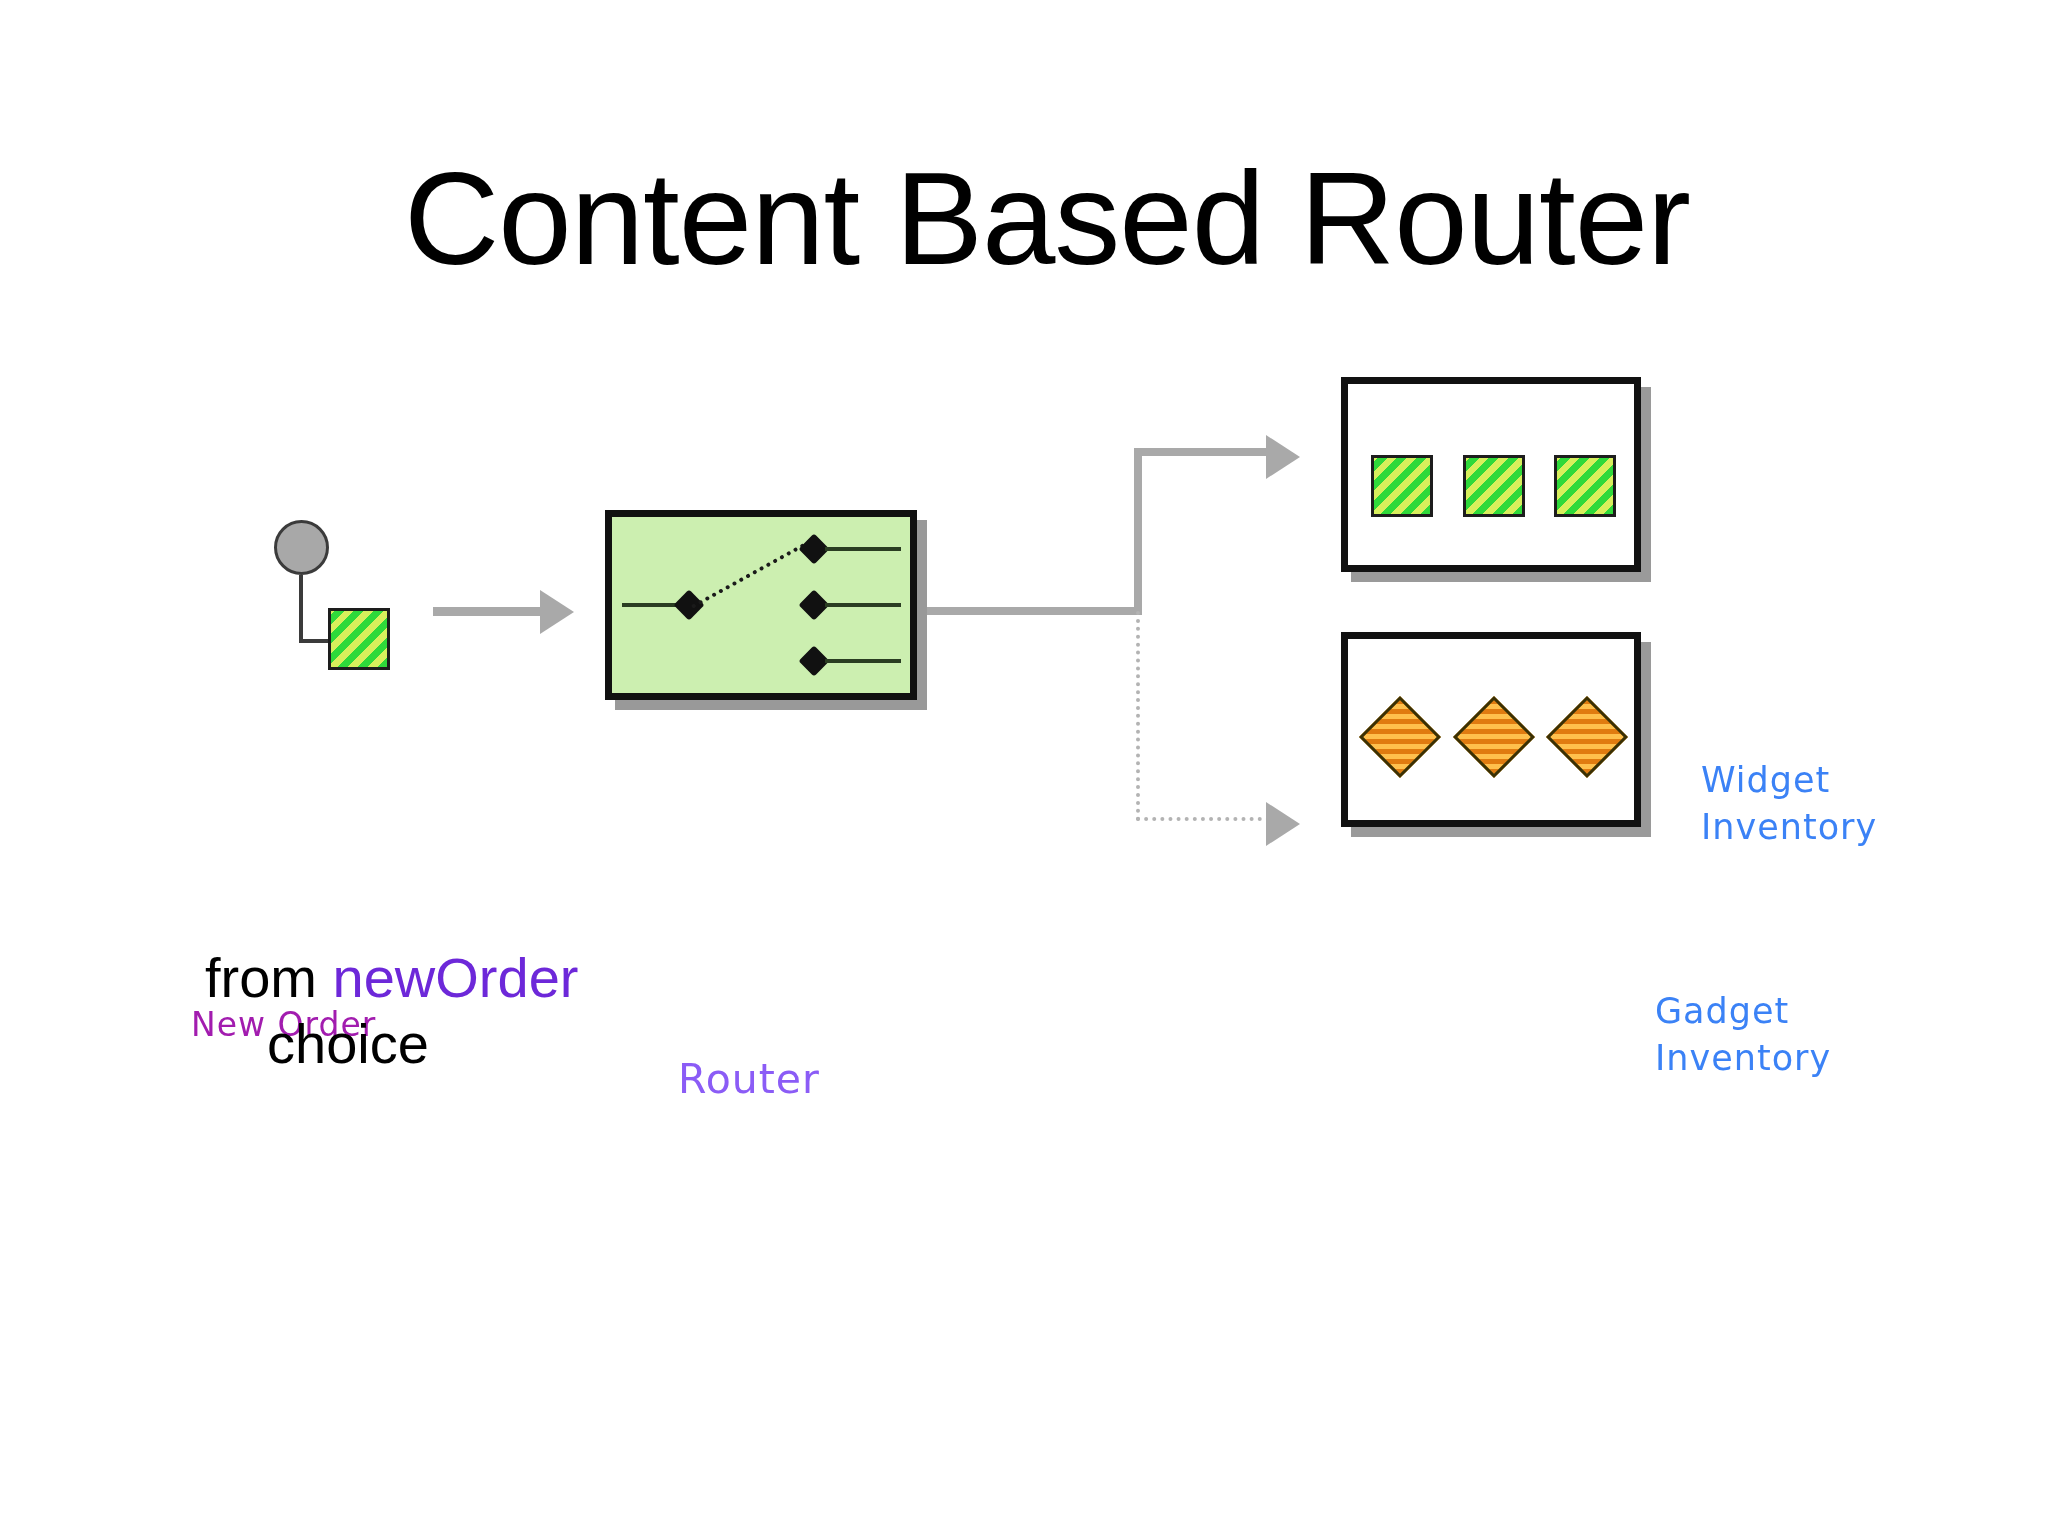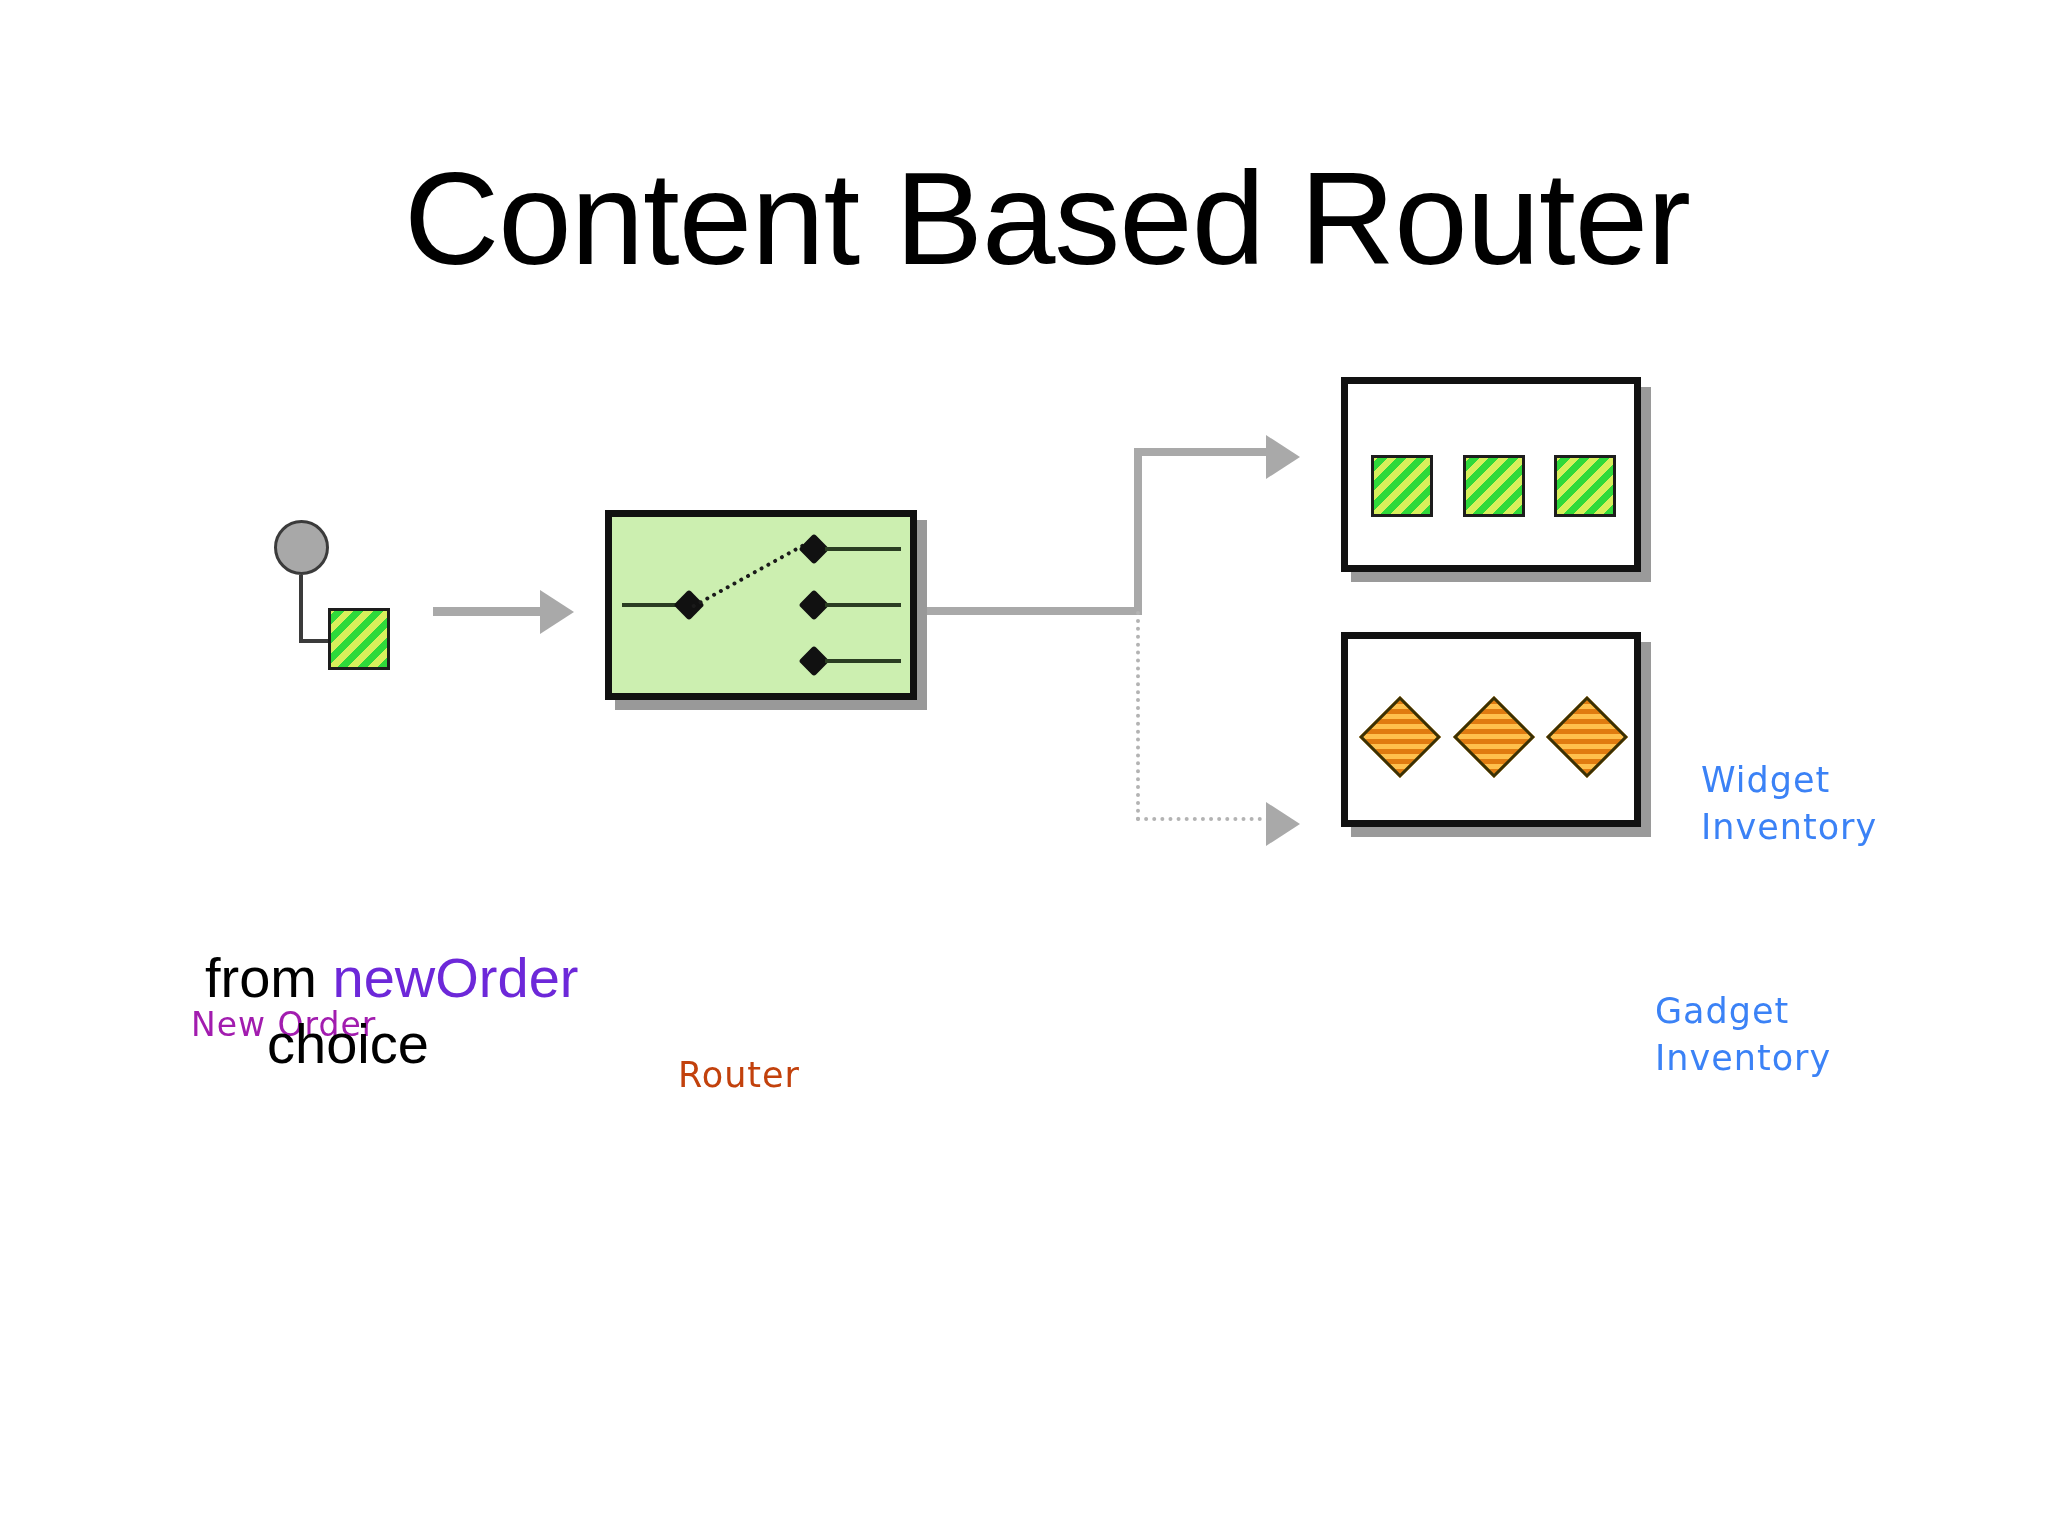--- a/index.html
+++ b/index.html
@@ -238,22 +238,22 @@
     white-space: pre-line;
   }
   .widget-label { left: 1678px; top: 427px; }
   .gadget-label { left: 1632px; top: 658px; }
 
   .label-router {
     position: absolute;
     left: 655px;
     top: 725px;
     font-family: "DejaVu Sans", sans-serif;
-    font-size: 35px;
-    color: #c2410c;
+    font-size: 41px;
+    color: #8b5cf6;
     letter-spacing: 1px;
     white-space: nowrap;
   }
 
   
   .body-text {
     position: absolute;
     left: 182px;
     top: 945px;
     font-family: "Liberation Sans", sans-serif;

